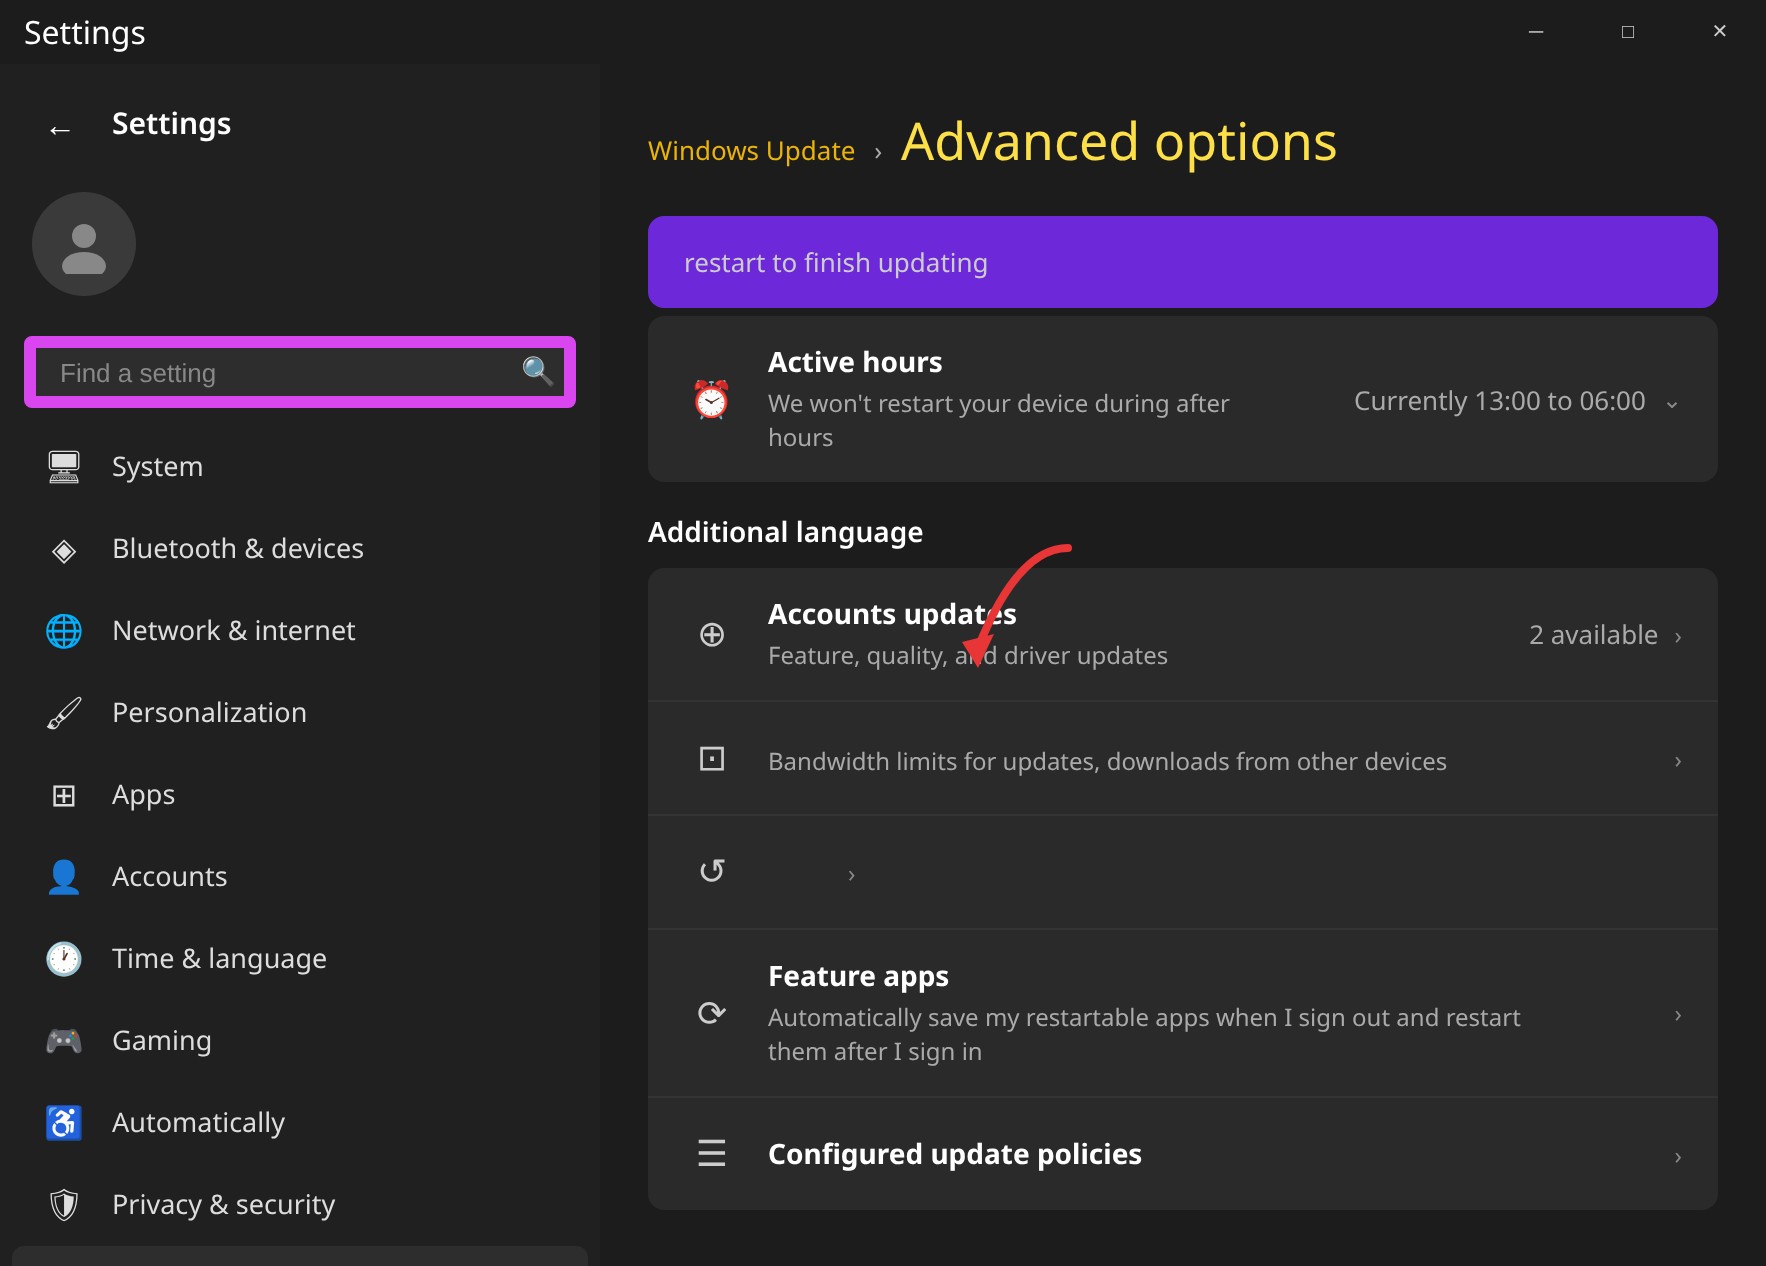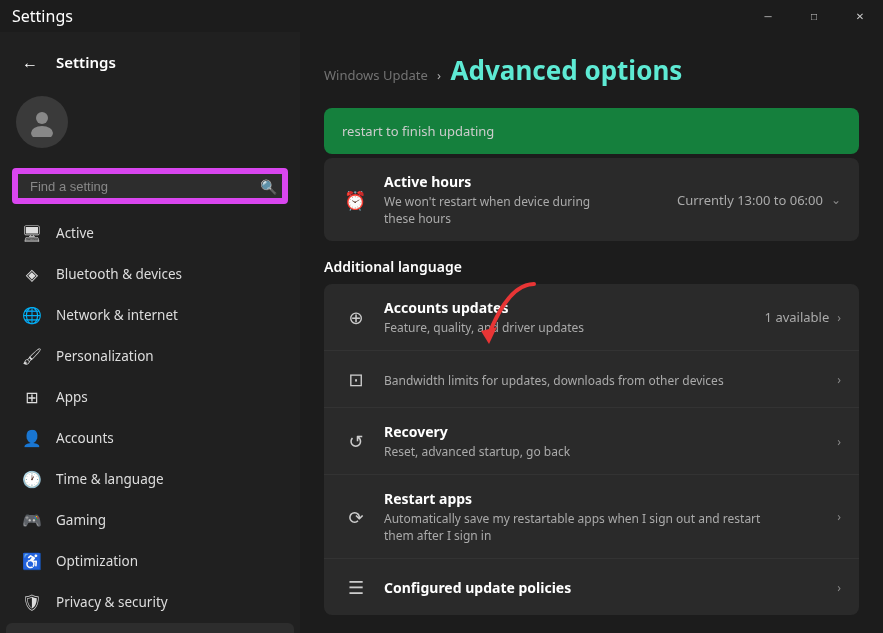--- a/index.html
+++ b/index.html
@@ -161,28 +161,28 @@
 
     .content-header {
       padding: 20px 0 16px 0;
     }
     .breadcrumb {
       font-size: 13px;
       color: #aaa;
       margin-bottom: 4px;
     }
     .breadcrumb .crumb-link {
-      color: #737373;
+      color: #eab308;
       cursor: pointer;
     }
     .breadcrumb .separator { margin: 0 6px; }
     .page-title {
       font-size: 26px;
-      font-weight: 700;
-      color: #5eead4;
+      font-weight: 400;
+      color: #fde047;
     }
 
     
     .settings-card {
       background: #2a2a2a;
       border-radius: 8px;
       margin-bottom: 4px;
       overflow: hidden;
     }
 
@@ -235,21 +235,21 @@
     }
 
     .section-label {
       font-size: 14px;
       font-weight: 600;
       color: #fff;
       margin: 16px 0 8px 0;
     }
 
     .top-row {
-      background: #15803d;
+      background: #6d28d9;
       border-radius: 8px;
       padding: 14px 18px;
       margin-bottom: 4px;
       font-size: 13px;
       color: #ccc;
       display: flex;
       align-items: center;
       gap: 14px;
     }
   </style>
@@ -287,21 +287,21 @@
 
     <div class="search-box">
       <input type="text" placeholder="Find a setting" style="">
       <div class="search-icon-wrap">🔍</div>
     </div>
 
     <div id="nav-list">
 
     <div class="nav-item">
           <span class="nav-icon">🖥</span>
-          <span>Active</span>
+          <span>System</span>
         </div>
         <div class="nav-item">
           <span class="nav-icon">◈</span>
           <span>Bluetooth &amp; devices</span>
         </div>
         <div class="nav-item">
           <span class="nav-icon">🌐</span>
           <span>Network &amp; internet</span>
         </div>
         <div class="nav-item">
@@ -319,21 +319,21 @@
         <div class="nav-item">
           <span class="nav-icon">🕐</span>
           <span>Time &amp; language</span>
         </div>
         <div class="nav-item">
           <span class="nav-icon">🎮</span>
           <span>Gaming</span>
         </div>
         <div class="nav-item">
           <span class="nav-icon">♿</span>
-          <span>Optimization</span>
+          <span>Automatically</span>
         </div>
         <div class="nav-item">
           <span class="nav-icon">🛡</span>
           <span>Privacy &amp; security</span>
         </div>
         <div class="nav-item active"></div>
       </div>
 
   </div>
 
@@ -349,67 +349,63 @@
 
     <div class="top-row settings-card">
       <span>restart to finish updating</span>
     </div>
 
     <div class="settings-card">
       <div class="card-row">
         <div class="card-icon">⏰</div>
         <div class="card-text">
           <div class="card-title">Active hours</div>
-          <div class="card-subtitle">We won't restart when device during these hours</div>
+          <div class="card-subtitle">We won't restart your device during after hours</div>
         </div>
         <div class="card-right">
           <span>Currently 13:00 to 06:00</span>
           <span class="chevron">⌄</span>
         </div>
       </div>
     </div>
 
     <div class="section-label">Additional language</div>
 
     <div class="settings-card" id="options-card">
 
     <div class="card-row" style="border-bottom: 1px solid rgb(51, 51, 51);">
           <div class="card-icon">⊕</div>
           <div class="card-text">
             <div class="card-title">Accounts updates</div>
             <div class="card-subtitle">Feature, quality, and driver updates</div>
           </div>
           <div class="card-right">
-            <span>1 available</span>
+            <span>2 available</span>
             <span class="chevron">›</span>
           </div>
         </div>
         <div class="card-row" style="border-bottom: 1px solid rgb(51, 51, 51);">
           <div class="card-icon">⊡</div>
           <div class="card-text">
             <div class="card-subtitle">Bandwidth limits for updates, downloads from other devices</div>
           </div>
           <div class="card-right">
             <span class="chevron">›</span>
           </div>
         </div>
         <div class="card-row" style="border-bottom: 1px solid rgb(51, 51, 51);">
           <div class="card-icon">↺</div>
-          <div class="card-text">
-            <div class="card-title">Recovery</div>
-            <div class="card-subtitle">Reset, advanced startup, go back</div>
-          </div>
           <div class="card-right">
             <span class="chevron">›</span>
           </div>
         </div>
         <div class="card-row" style="border-bottom: 1px solid rgb(51, 51, 51);">
           <div class="card-icon">⟳</div>
           <div class="card-text">
-            <div class="card-title">Restart apps</div>
+            <div class="card-title">Feature apps</div>
             <div class="card-subtitle">Automatically save my restartable apps when I sign out and restart them after I sign in</div>
           </div>
           <div class="card-right">
             <span class="chevron">›</span>
           </div>
         </div>
         <div class="card-row">
           <div class="card-icon">☰</div>
           <div class="card-text">
             <div class="card-title">Configured update policies</div>

